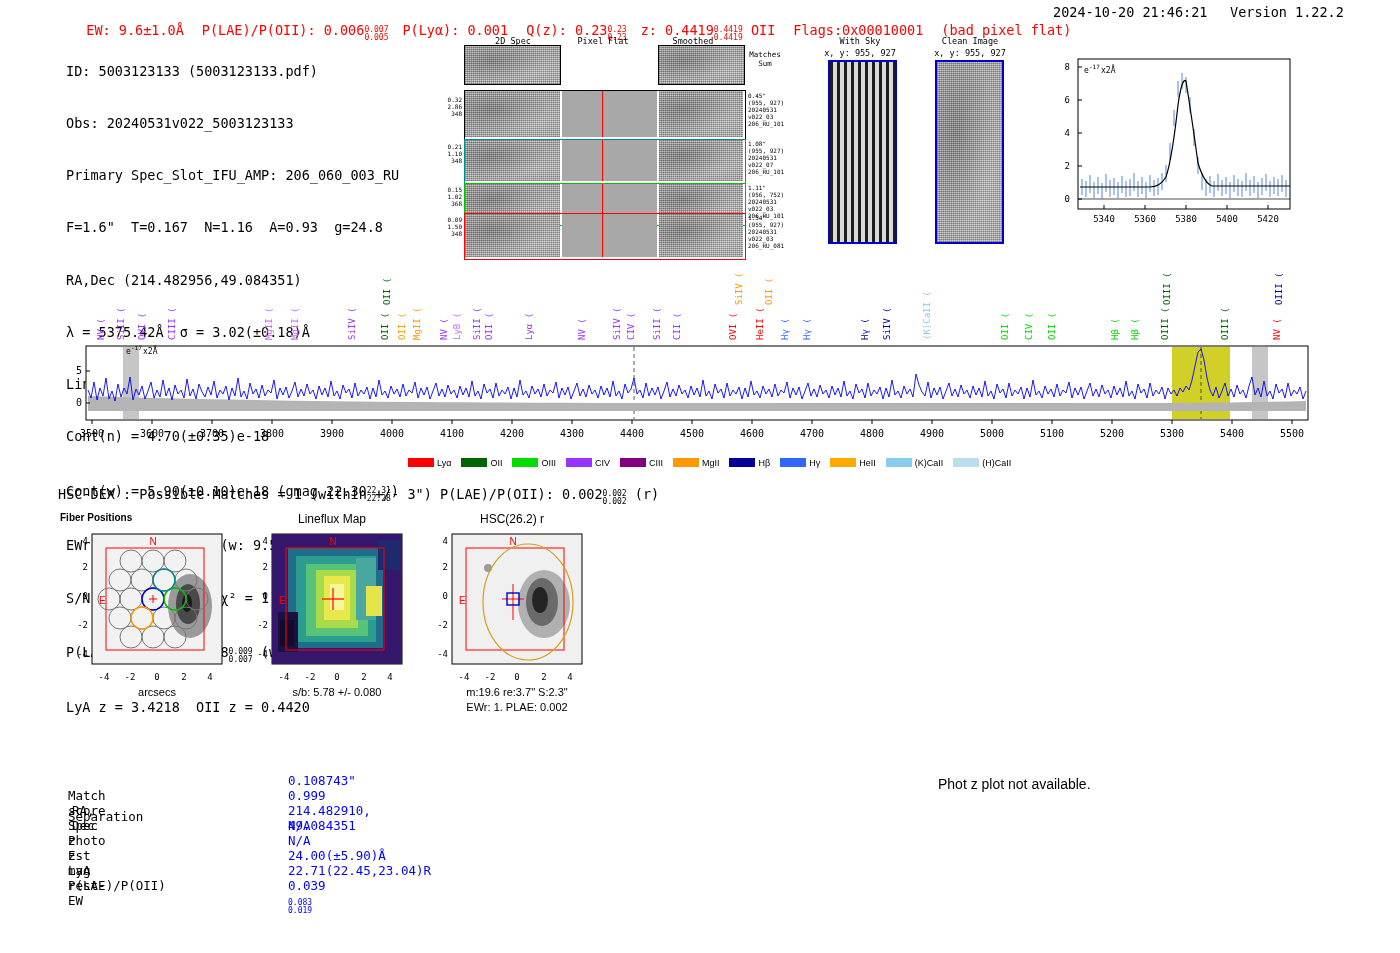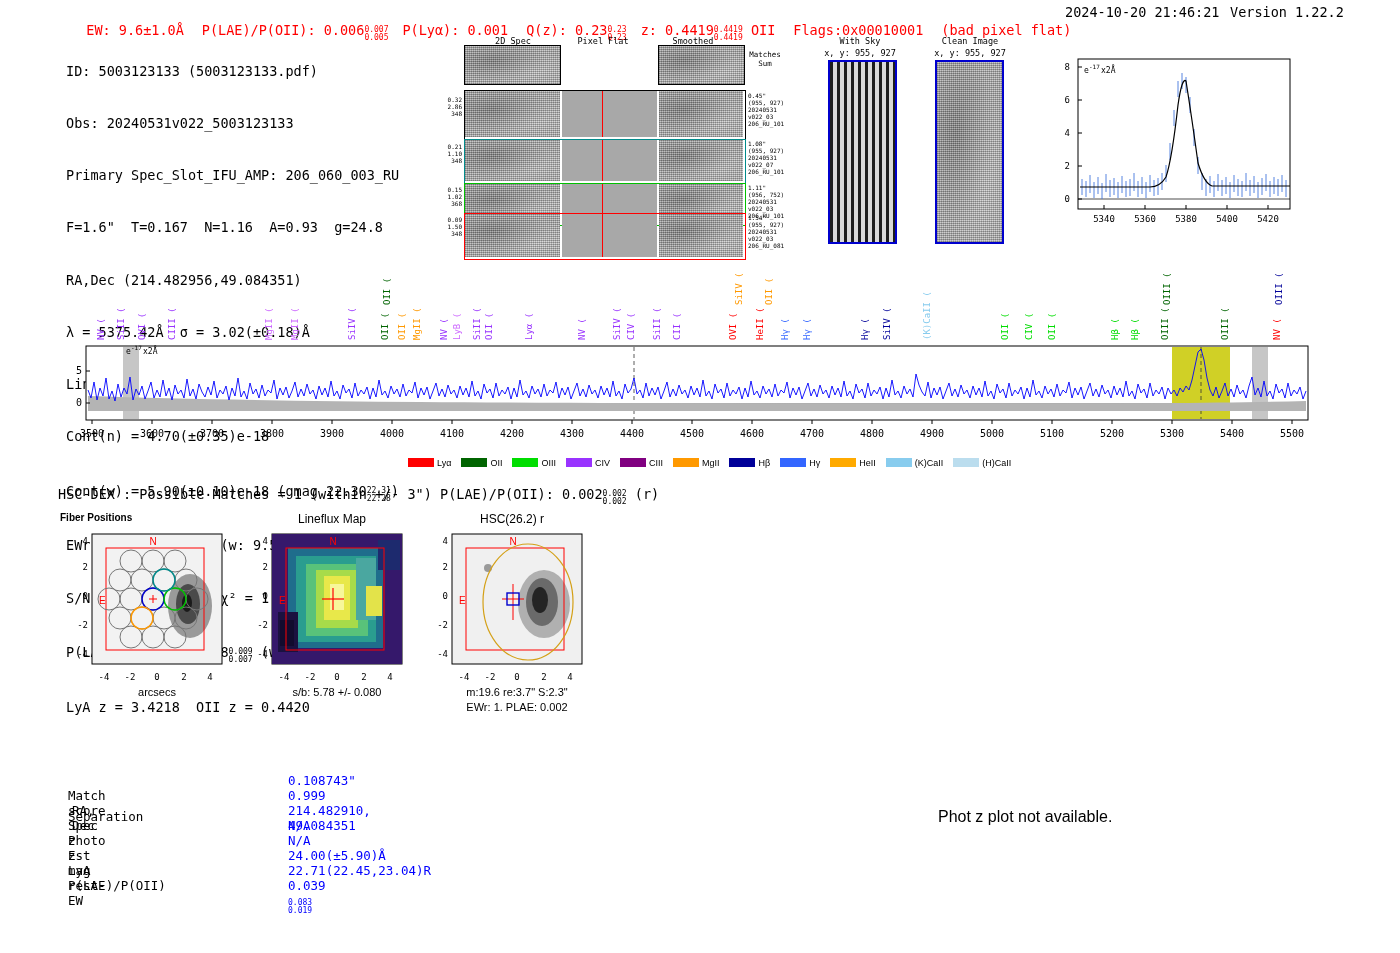--- a/index.html
+++ b/index.html
@@ -30,21 +30,21 @@
   .tiny{font-size:6px;line-height:7px;white-space:pre;}
   .legend-sw{display:inline-block;width:26px;height:9px;vertical-align:middle;}
   .legend-tx{font-size:9px;margin:0 10px 0 3px;vertical-align:middle;}
 </style>
 </head>
 <body>
 
 <div class="abs hdr red mono" style="left:70px;top:4px;">
   <span>EW: 9.6±1.0Å</span><span style="display:inline-block;width:18px"></span><span>P(LAE)/P(OII): 0.006</span><span class="frac"><span>0.007</span><span>0.005</span></span><span style="display:inline-block;width:14px"></span><span>P(Lyα): 0.001</span><span style="display:inline-block;width:18px"></span><span>Q(z): 0.23</span><span class="frac"><span>0.23</span><span>0.23</span></span><span style="display:inline-block;width:14px"></span><span>z: 0.4419</span><span class="frac"><span>0.4419</span><span>0.4419</span></span> <span>OII</span><span style="display:inline-block;width:18px"></span><span>Flags:0x00010001</span><span style="display:inline-block;width:18px"></span><span>(bad pixel flat)</span>
 </div>
-<div class="abs hdr mono" style="left:1053px;top:4px;margin-left:12px;">2024-10-20 21:46:21</div>
+<div class="abs hdr mono" style="left:1053px;top:4px;">2024-10-20 21:46:21</div>
 <div class="abs hdr mono" style="left:1230px;top:4px;">Version 1.22.2</div>
 
 <div class="abs info mono" style="left:66px;top:28px;">
   <div>ID: 5003123133 (5003123133.pdf)</div>
   <div>Obs: 20240531v022_5003123133</div>
   <div>Primary Spec_Slot_IFU_AMP: 206_060_003_RU</div>
   <div>F=1.6"  T=0.167  N=1.16  A=0.93  g=24.8</div>
   <div>RA,Dec (214.482956,49.084351)</div>
   <div>λ = 5375.42Å  σ = 3.02(±0.18)Å</div>
   <div>LineFlux = 2.50(±0.13)e-16</div>
@@ -594,13 +594,13 @@
   <div style="position:relative;height:15px;">
     <span class="abs" style="left:0;">mag</span>
     <span class="abs blue" style="left:220px;">22.71(22.45,23.04)R</span>
   </div>
   <div style="position:relative;height:15px;">
     <span class="abs" style="left:0;">P(LAE)/P(OII)</span>
     <span class="abs blue" style="left:220px;"><span>0.039</span><span class="frac"><span>0.083</span><span>0.019</span></span></span>
   </div>
 </div>
 
-<div class="abs sans" style="left:938px;top:808px;font-size:16px;">Phot z plot not available.</div>
+<div class="abs sans" style="left:938px;top:776px;font-size:14px;">Phot z plot not available.</div>
 
 </body></html>

